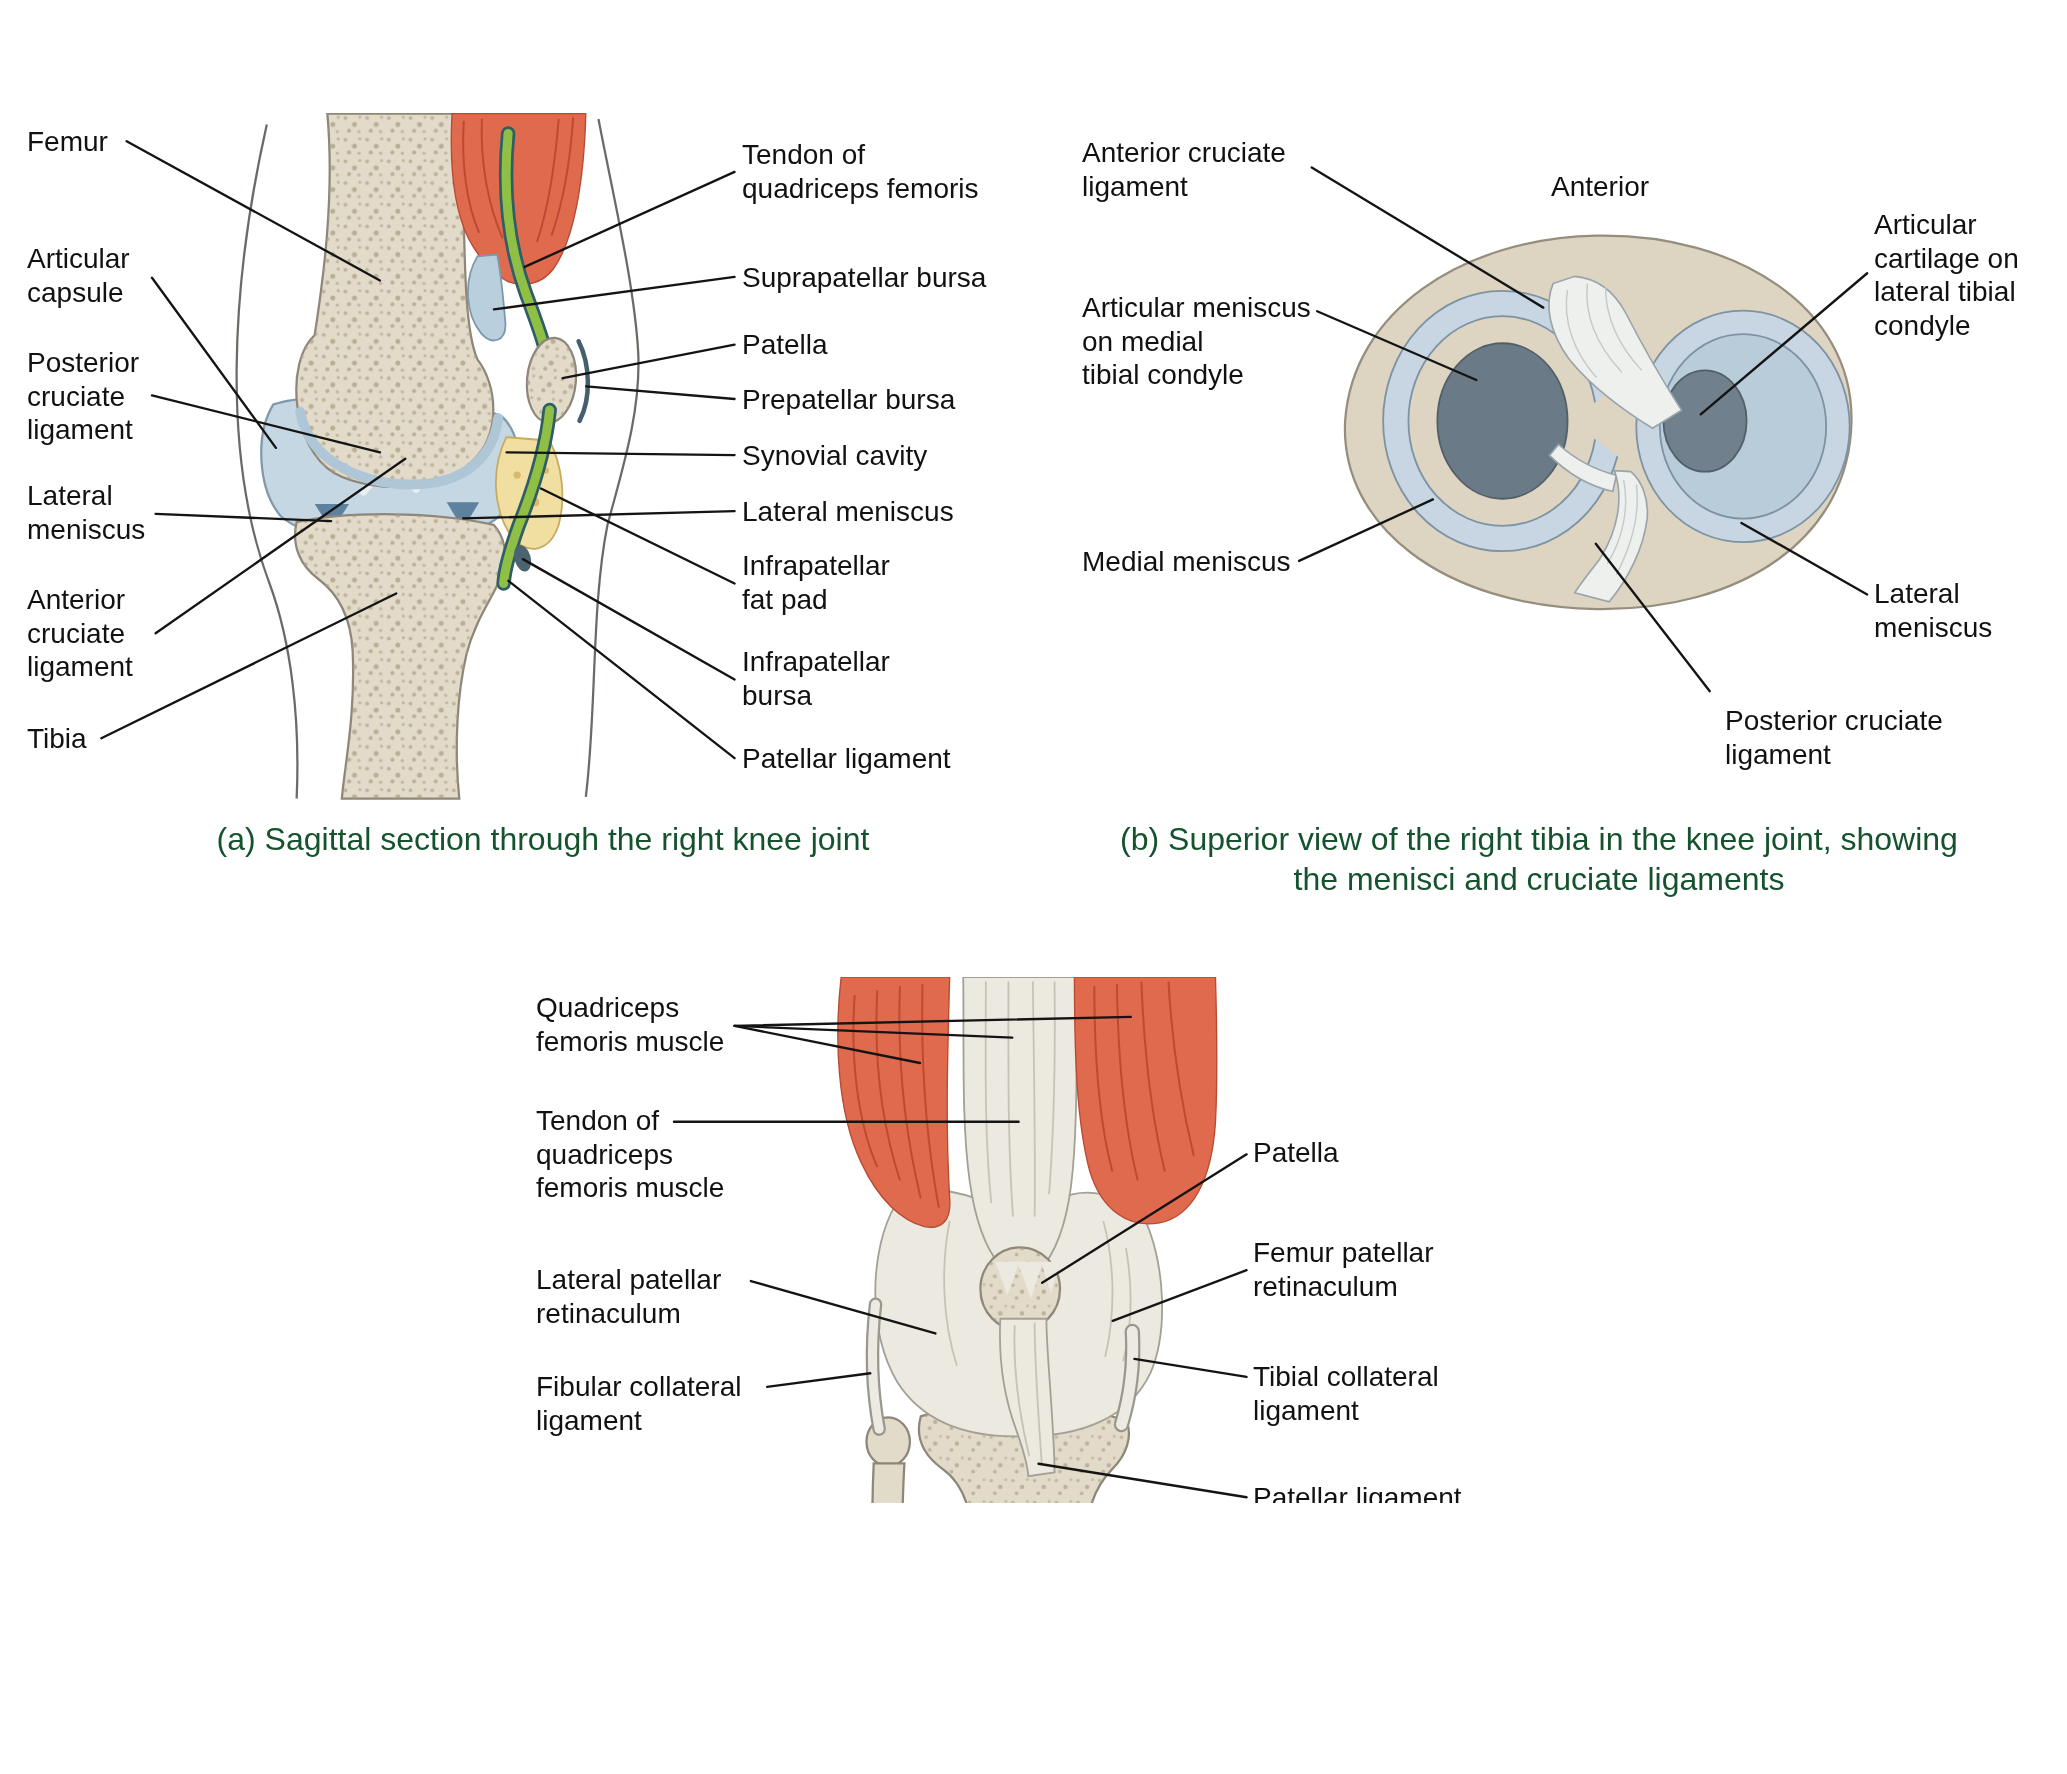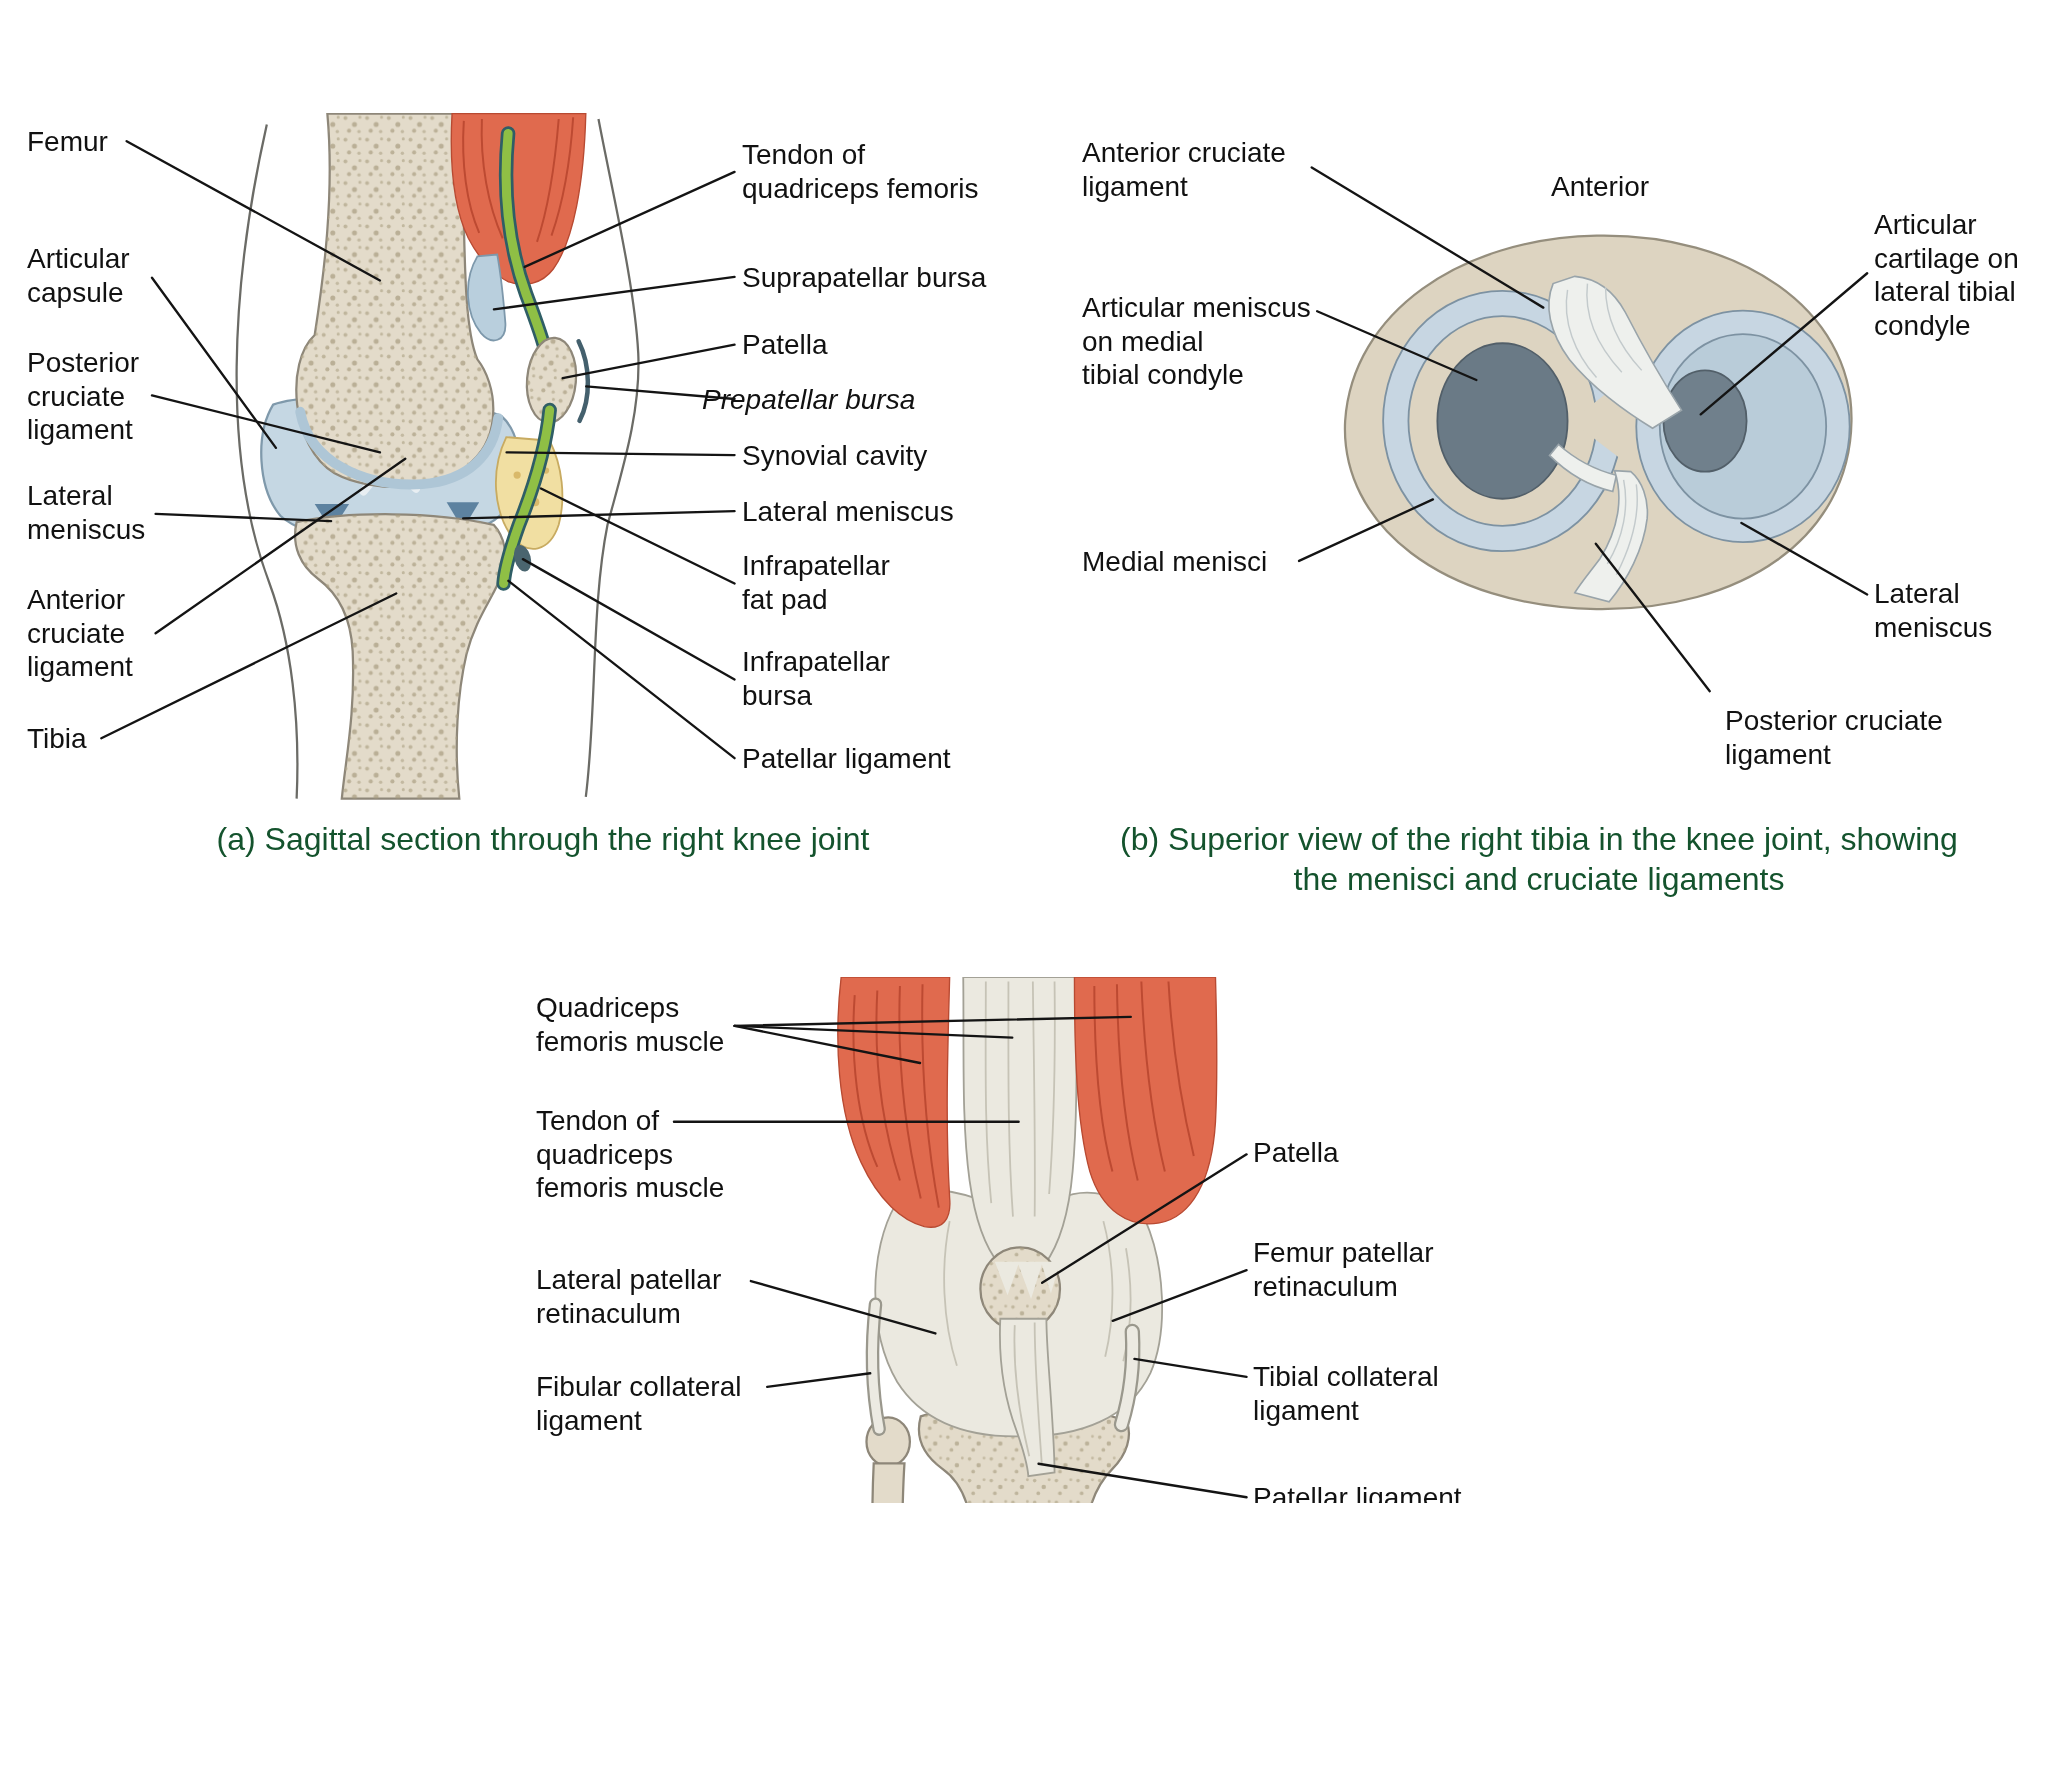--- a/index.html
+++ b/index.html
@@ -223,41 +223,41 @@
   <div class="label" style="left:27px; top:479px;">Lateral
 meniscus</div>
   <div class="label" style="left:27px; top:583px;">Anterior
 cruciate
 ligament</div>
   <div class="label" style="left:27px; top:722px;">Tibia</div>
   <div class="label" style="left:742px; top:138px;">Tendon of
 quadriceps femoris</div>
   <div class="label" style="left:742px; top:261px;">Suprapatellar bursa</div>
   <div class="label" style="left:742px; top:328px;">Patella</div>
-  <div class="label" style="left:702px; top:383px;font-style:italic;">Prepatellar bursa</div>
+  <div class="label" style="left:742px; top:383px;">Prepatellar bursa</div>
   <div class="label" style="left:742px; top:439px;">Synovial cavity</div>
   <div class="label" style="left:742px; top:495px;">Lateral meniscus</div>
   <div class="label" style="left:742px; top:549px;">Infrapatellar
 fat pad</div>
   <div class="label" style="left:742px; top:645px;">Infrapatellar
 bursa</div>
   <div class="label" style="left:742px; top:742px;">Patellar ligament</div>
   <div class="caption" style="left:136px; top:819px; width:814px;">(a) Sagittal section through the right knee joint</div>
 
   <div class="label" style="left:1082px; top:136px;">Anterior cruciate
 ligament</div>
   <div class="label" style="left:1551px; top:170px;">Anterior</div>
   <div class="label" style="left:1874px; top:208px;">Articular
 cartilage on
 lateral tibial
 condyle</div>
   <div class="label" style="left:1082px; top:291px;">Articular meniscus
 on medial
 tibial condyle</div>
-  <div class="label" style="left:1082px; top:545px;">Medial menisci</div>
+  <div class="label" style="left:1082px; top:545px;">Medial meniscus</div>
   <div class="label" style="left:1874px; top:577px;">Lateral
 meniscus</div>
   <div class="label" style="left:1702px; top:704px;margin-left:23px;">Posterior cruciate
 ligament</div>
   <div class="caption" style="left:1082px; top:819px; width:914px;">(b) Superior view of the right tibia in the knee joint, showing
 the menisci and cruciate ligaments</div>
 
   <div class="label" style="left:536px; top:991px;">Quadriceps
 femoris muscle</div>
   <div class="label" style="left:536px; top:1104px;">Tendon of

